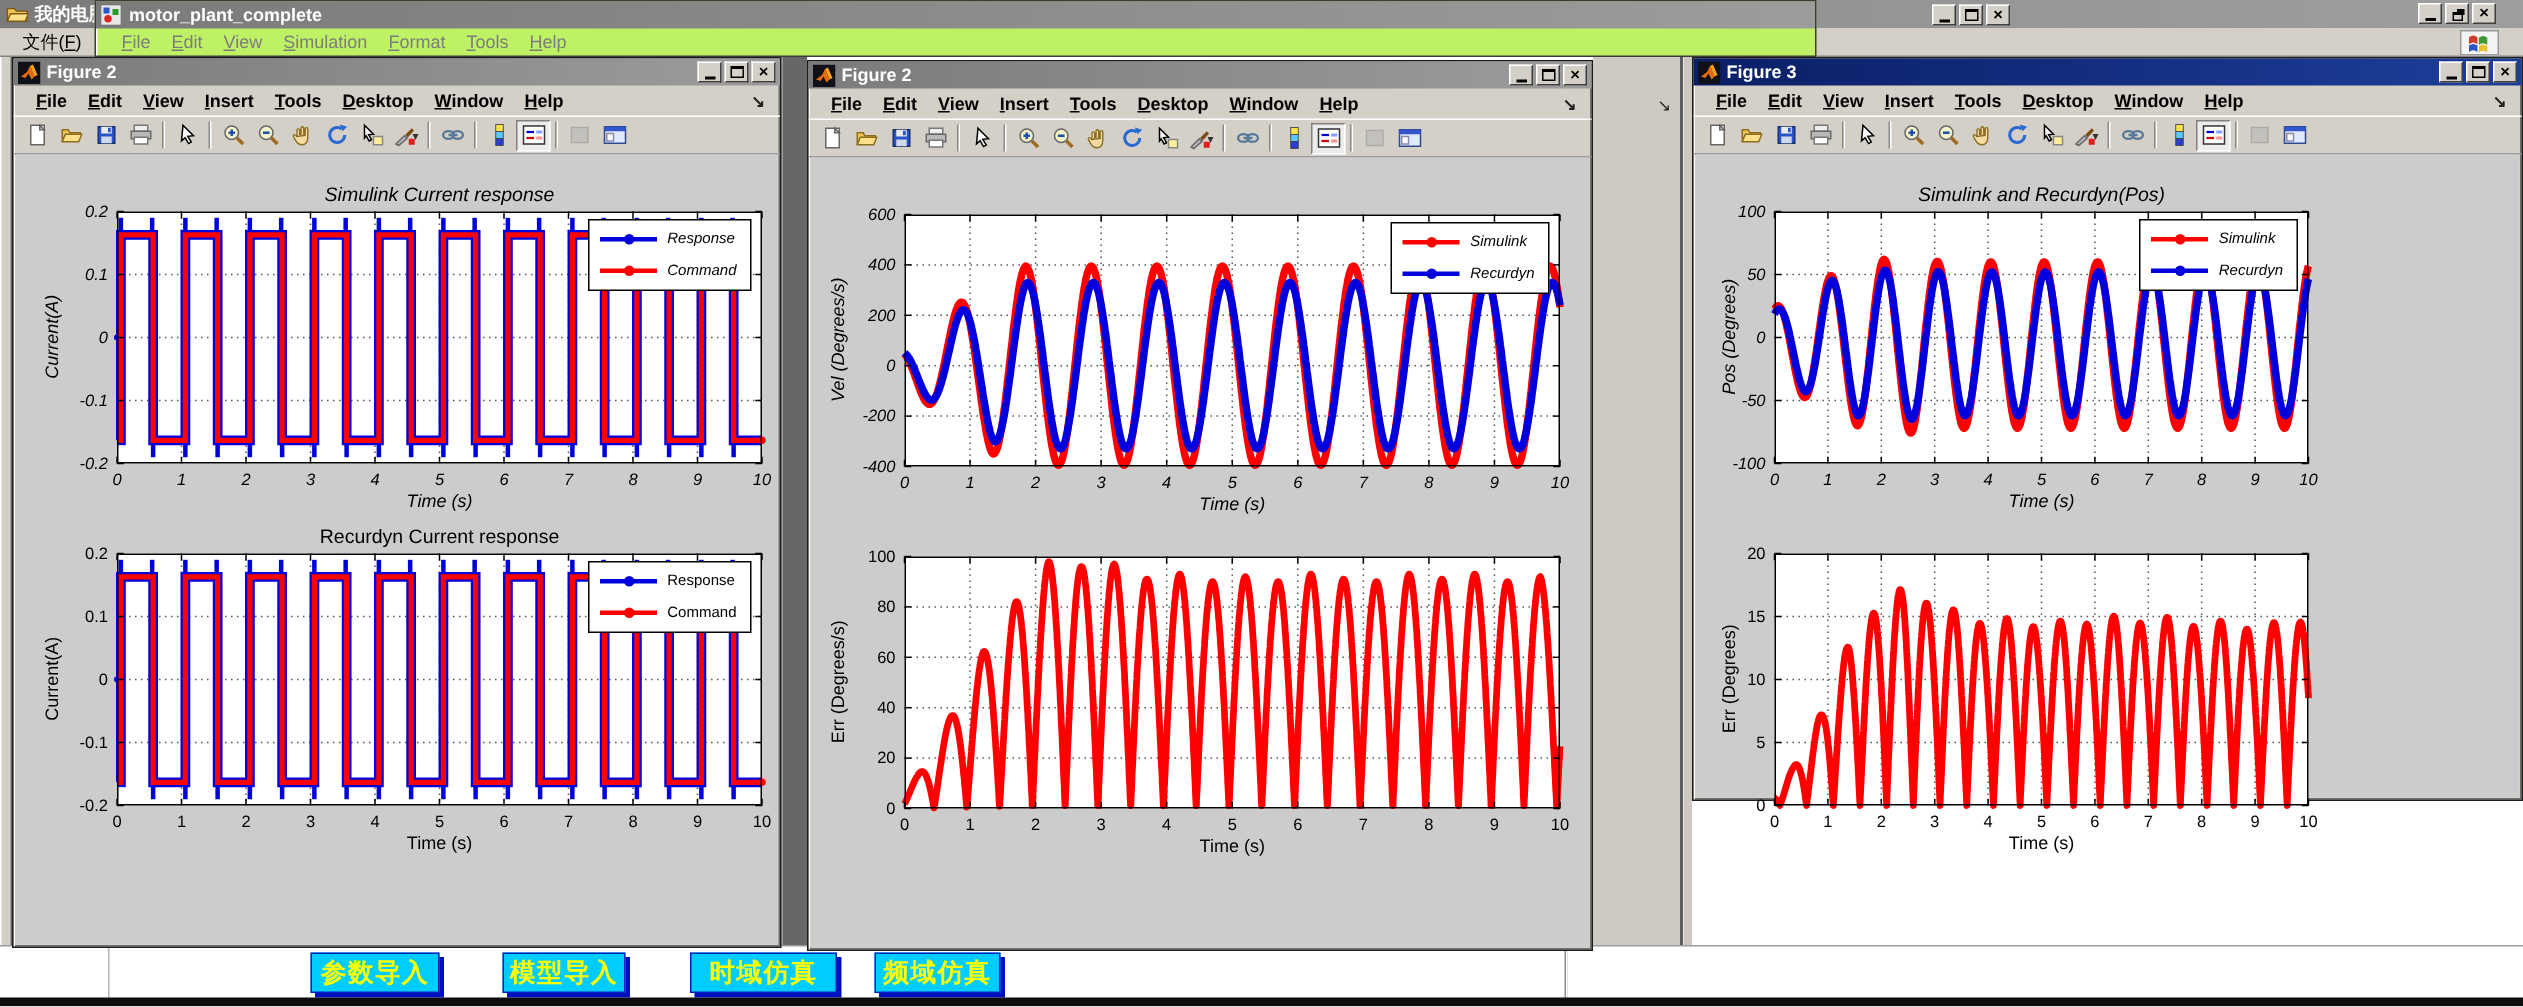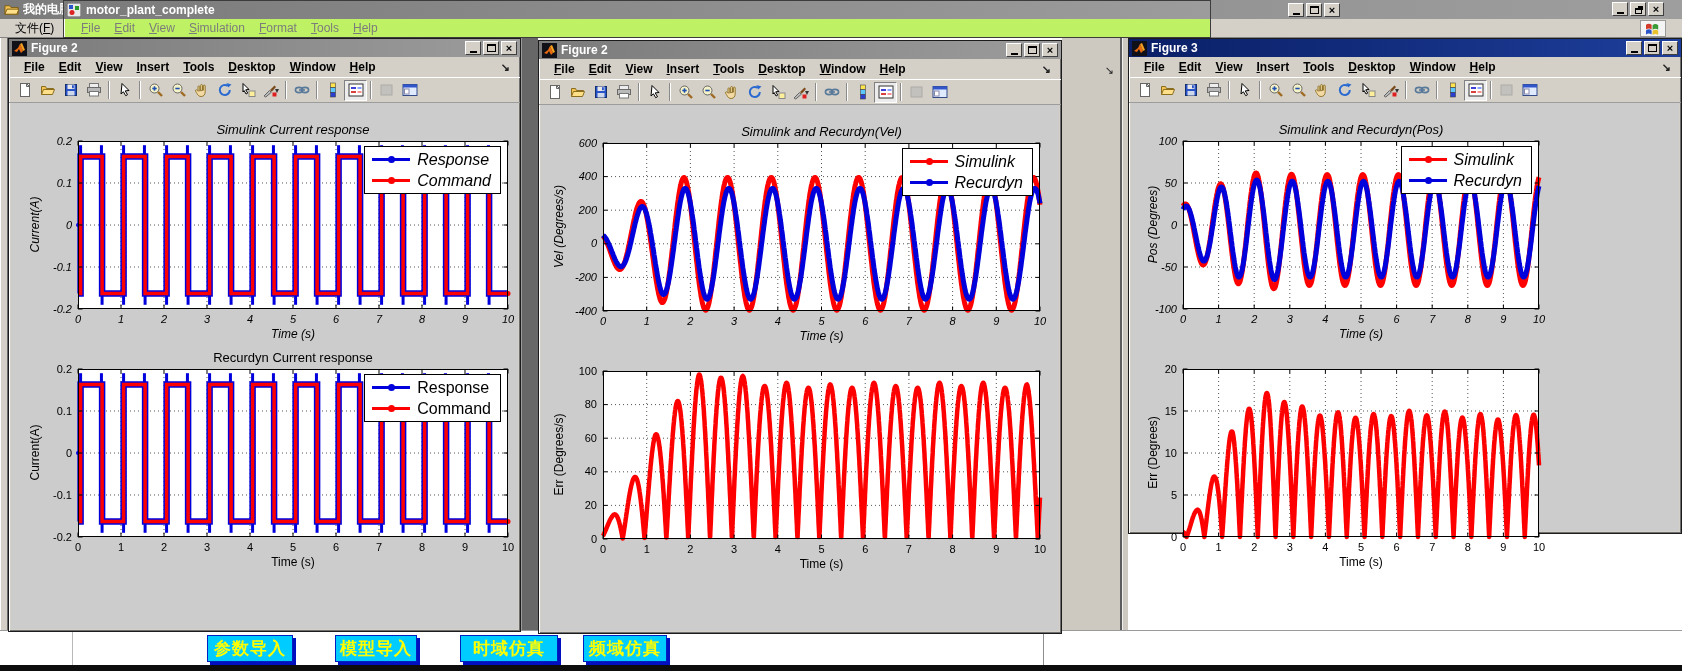--- a/index.html
+++ b/index.html
@@ -80,21 +80,21 @@
   .plot-xlabel { position:absolute; left:var(--al); width:var(--aw); top:186px; text-align:center; font-size:12px; color:#000; }
   .plot-ylabel { position:absolute; width:200px; left:calc(var(--ylx) - 100px); top:76px; height:15px;
     text-align:center; transform:rotate(-90deg); font-size:12px; color:#000; white-space:nowrap; }
   svg.axsvg { overflow:visible; display:block; }
 
   .lg { position:absolute; top:5px; right:7px; background:#fff; border:1px solid #000;
     padding:4px 9px 4px 7px; display:flex; flex-direction:column; gap:4px; }
   .lg-row { display:flex; align-items:center; gap:7px; height:17px; }
   .lg-line { position:relative; width:38px; height:3px; }
   .lg-dot { position:absolute; left:16px; top:-2px; width:7px; height:7px; border-radius:50%; }
-  .lg-label { font-size:16px; color:#000; }
+  .lg-label { font-size:10px; color:#000; }
 
   .win-icon { width:15px; height:15px; display:flex; }
 </style>
 </head>
 <body>
 
 <div class="screen">
 
   <div class="x-title">
     <span class="win-icon">
@@ -802,21 +802,20 @@
         <span class="tool">
           <svg width="16" height="16" viewBox="0 0 16 16">
             <rect x="1" y="2.5" width="14" height="11" fill="#dfeaff" stroke="#334a88"></rect>
             <rect x="1" y="2.5" width="14" height="3" fill="#3355cc"></rect>
             <rect x="2.5" y="7" width="4.5" height="5" fill="#fff" stroke="#88a"></rect>
           </svg>
         </span>
       </div>
     <div class="client">
       <div class="plot slot0">
-        <div class="plot-title">Simulink and Recurdyn(Vel)</div>
         <div class="plot-ylabel">Vel (Degrees/s)</div>
         <div class="plot-xlabel">Time (s)</div>
         <div class="axes">
             <svg class="axsvg" width="437" height="168">
               <rect x="0" y="0" width="437" height="168" fill="#ffffff"></rect>
               <line x1="43.7" y1="0" x2="43.7" y2="168" stroke="#555" :="0" stroke-width="1" stroke-dasharray="1,3"></line>
               <line x1="87.4" y1="0" x2="87.4" y2="168" stroke="#555" :="0" stroke-width="1" stroke-dasharray="1,3"></line>
               <line x1="131.1" y1="0" x2="131.1" y2="168" stroke="#555" :="0" stroke-width="1" stroke-dasharray="1,3"></line>
               <line x1="174.8" y1="0" x2="174.8" y2="168" stroke="#555" :="0" stroke-width="1" stroke-dasharray="1,3"></line>
               <line x1="218.5" y1="0" x2="218.5" y2="168" stroke="#555" :="0" stroke-width="1" stroke-dasharray="1,3"></line>

